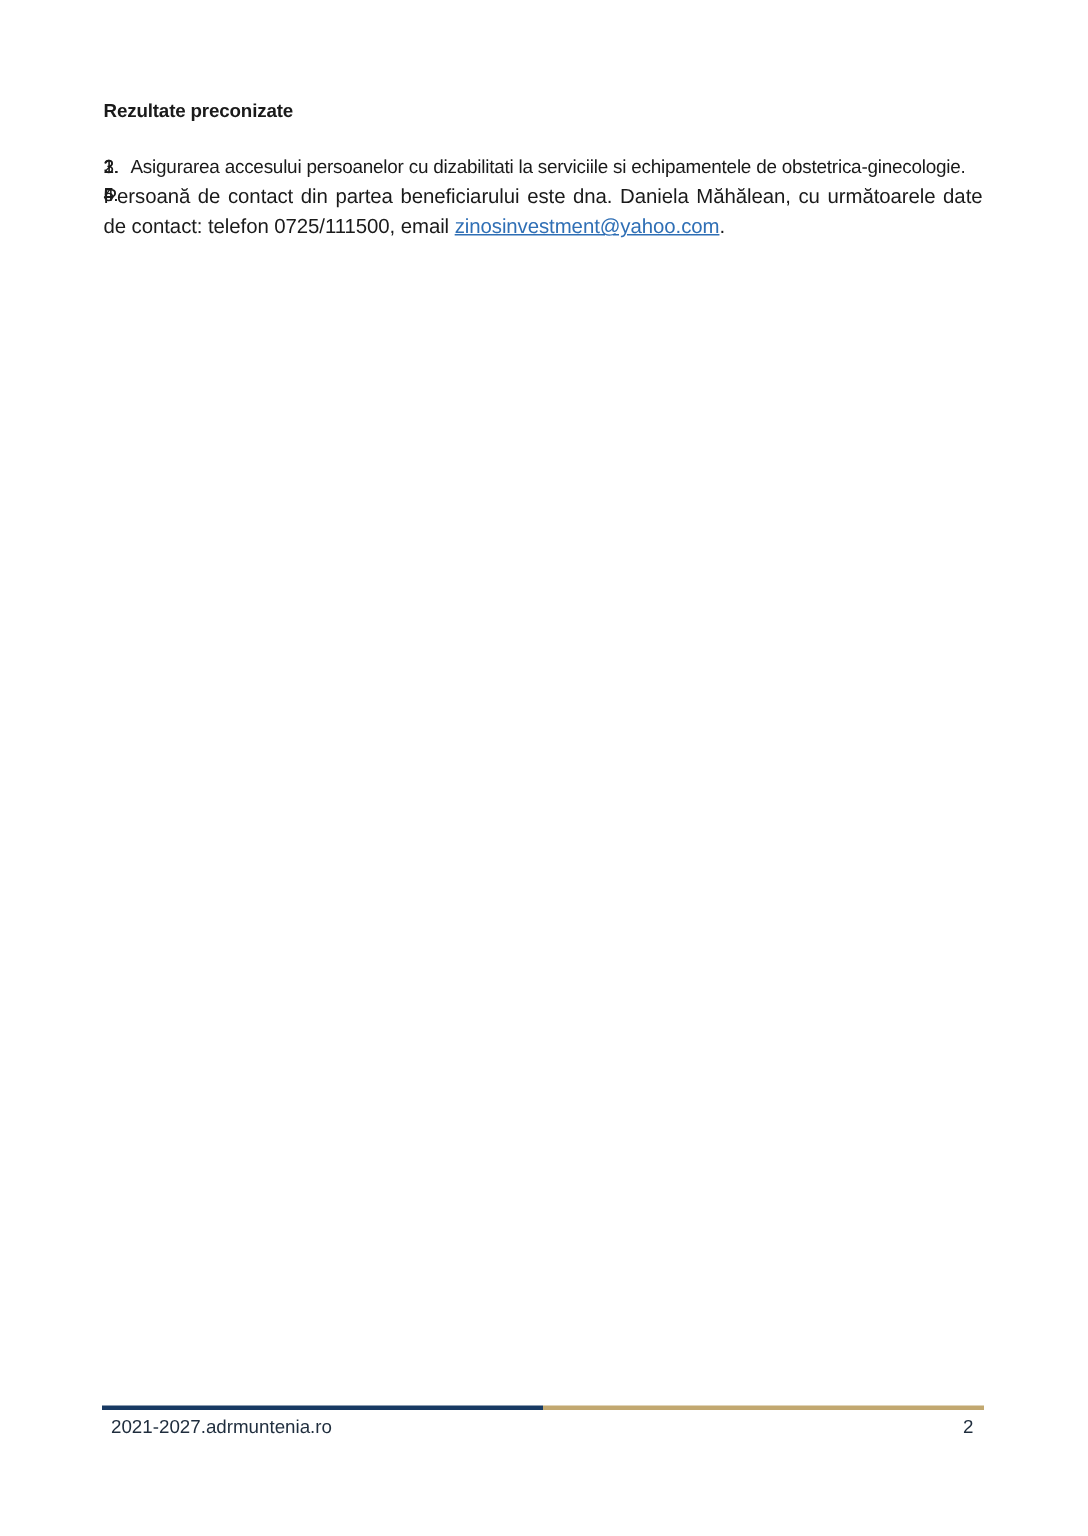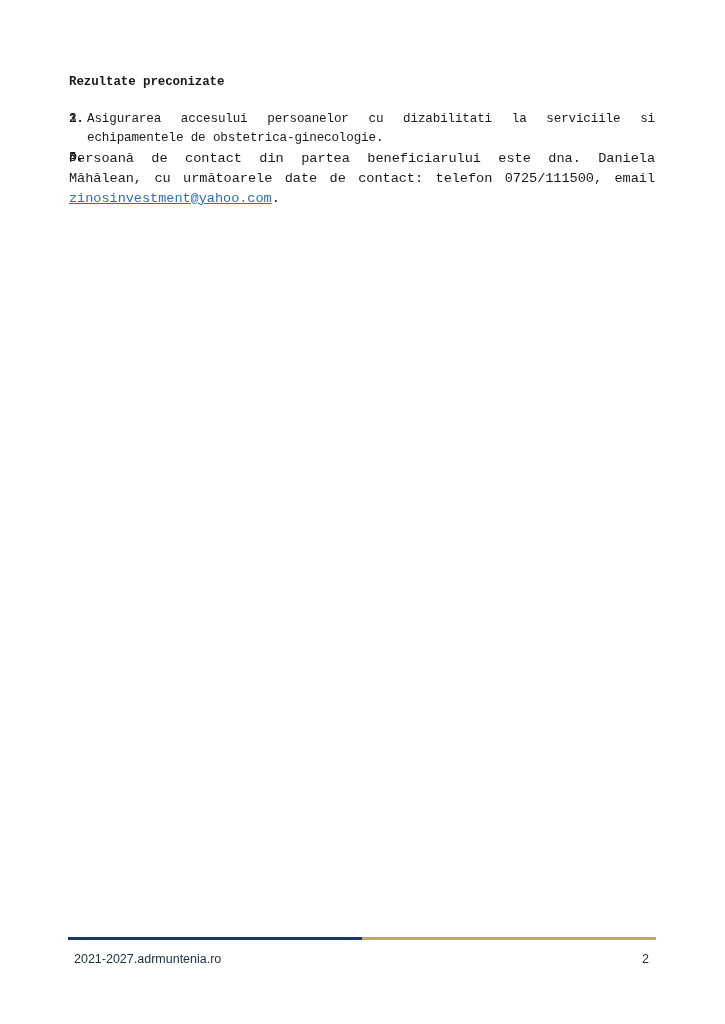--- a/index.html
+++ b/index.html
@@ -17,23 +17,22 @@
     }
     .page {
       position: absolute;
       left: 0; top: 0;
       width: 725px;
       height: 1024px;
     }
     .content {
       position: absolute;
       left: 69px;
-      top: 74px;
+      top: 66px;
       width: 586px;
-      font-family: Liberation Mono, monospace;
     }
     .heading {
       font-weight: bold;
       font-size: 12.5px;
       line-height: 17px;
       margin: 0 0 19px 0;
       letter-spacing: -0.1px;
     }
     ol.results {
       list-style: none;
@@ -93,21 +92,21 @@
       background: #183a63;
     }
     .footer-bar .gold {
       flex: 1;
       background: #c2a870;
     }
     .footer-row {
       display: flex;
       justify-content: space-between;
       align-items: center;
-      margin-top: 12px;
+      margin-top: 4px;
       font-size: 12.5px;
       color: #1f2d3d;
     }
     .footer-row .site {
       padding-left: 6px;
     }
     .footer-row .pagenum {
       padding-right: 7px;
     }
   </style>

